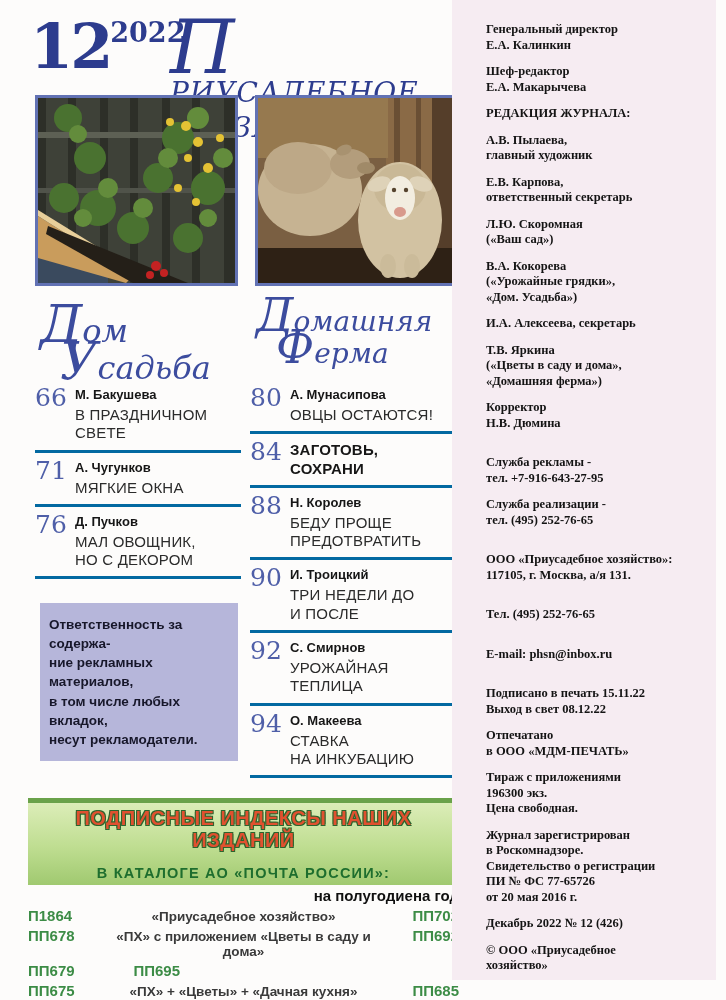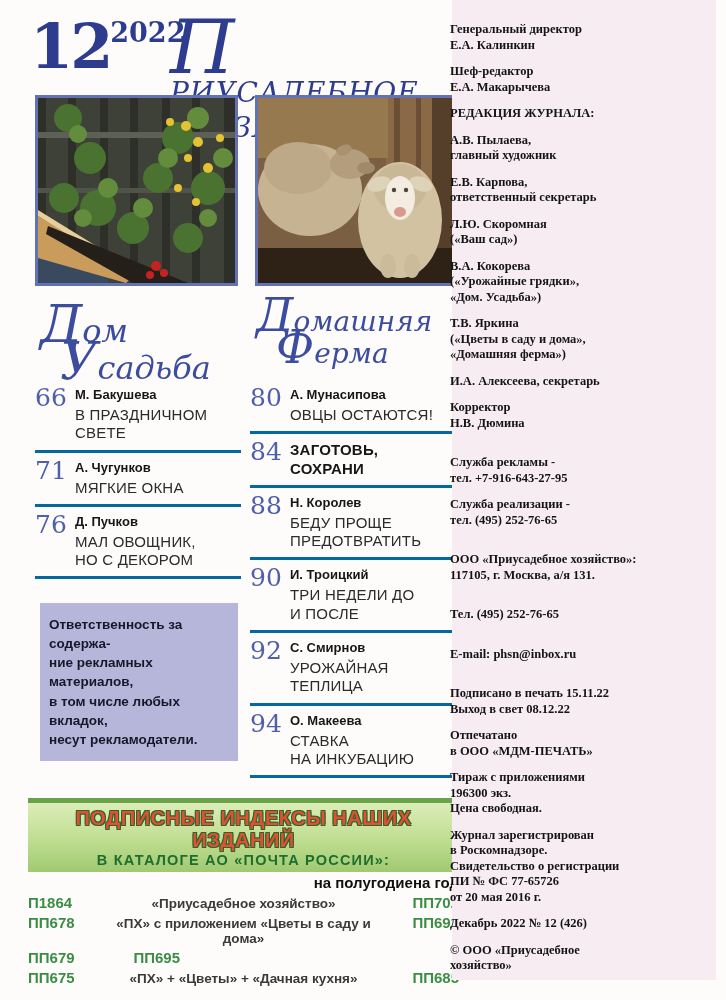--- a/index.html
+++ b/index.html
@@ -44,30 +44,30 @@
   
   .disclaimer{position:absolute;left:40px;top:603px;width:181px;background:#b6b6da;
               padding:12px 8px 12px 9px;font-size:13.5px;font-weight:bold;line-height:1.42;
               color:#17172a;white-space:pre-line;}
   
   .subscribe{position:absolute;left:28px;top:798px;width:431px;}
   .banner-box{background:linear-gradient(180deg,#dcedb8 0%,#bedd90 55%,#a0c970 100%);
               border-top:5px solid #6aa24a;padding:4px 0 4px;text-align:center;}
   .banner-title{font-size:20px;font-weight:bold;color:#e0512f;letter-spacing:0.5px;line-height:1.1;
       text-shadow:1px 1px 0 #2c642e,-1px -1px 0 #2c642e,1px -1px 0 #2c642e,-1px 1px 0 #2c642e;}
-  .banner-sub{font-size:14.5px;font-weight:bold;color:#1e6e2e;letter-spacing:1.2px;margin-top:1px;}
+  .banner-sub{font-size:14.5px;font-weight:bold;color:#1e6e2e;letter-spacing:1.2px;margin-top:14px;}
   .sub-table{margin-top:2px;}
   .sub-header{display:flex;justify-content:flex-end;font-weight:bold;font-size:15px;color:#101010;}
   .sub-row{display:flex;align-items:baseline;margin-top:3px;}
   .sub-code{width:76px;flex:none;font-weight:bold;font-size:15px;color:#3c8c46;}
   .sub-code.right{text-align:right;}
   .sub-title{flex:1;text-align:center;font-weight:bold;font-size:13.5px;color:#3a3a3a;}
   
   .mast-bg{position:absolute;left:452px;top:0;width:264px;height:980px;background:#f6ecf2;}
-  .masthead{position:absolute;left:450px;top:22px;width:238px;font-family:"Liberation Serif",serif;
+  .masthead{position:absolute;left:486px;top:22px;width:238px;font-family:"Liberation Serif",serif;
             font-weight:bold;font-size:12.5px;line-height:1.24;color:#141414;}
   .mast-block{margin-bottom:11px;white-space:pre-line;}
   .mast-block.gap-lg{margin-top:24px;}
 </style>
 </head>
 <body>
 
 <div class="page">
 
   <div class="issue">
@@ -293,24 +293,24 @@
       <div class="mast-block">РЕДАКЦИЯ ЖУРНАЛА:</div>
       <div class="mast-block">А.В. Пылаева,
 главный художник</div>
       <div class="mast-block">Е.В. Карпова,
 ответственный секретарь</div>
       <div class="mast-block">Л.Ю. Скоромная
 («Ваш сад»)</div>
       <div class="mast-block">В.А. Кокорева
 («Урожайные грядки»,
 «Дом. Усадьба»)</div>
+      <div class="mast-block">И.А. Алексеева, секретарь</div>
       <div class="mast-block">Т.В. Яркина
 («Цветы в саду и дома»,
 «Домашняя ферма»)</div>
-      <div class="mast-block">И.А. Алексеева, секретарь</div>
       <div class="mast-block">Корректор
 Н.В. Дюмина</div>
       <div class="mast-block gap-lg">Служба рекламы -
 тел. +7-916-643-27-95</div>
       <div class="mast-block">Служба реализации -
 тел. (495) 252-76-65</div>
       <div class="mast-block gap-lg">ООО «Приусадебное хозяйство»:
 117105, г. Москва, а/я 131.</div>
       <div class="mast-block gap-lg">Тел. (495) 252-76-65</div>
       <div class="mast-block gap-lg">E-mail: phsn@inbox.ru</div>

